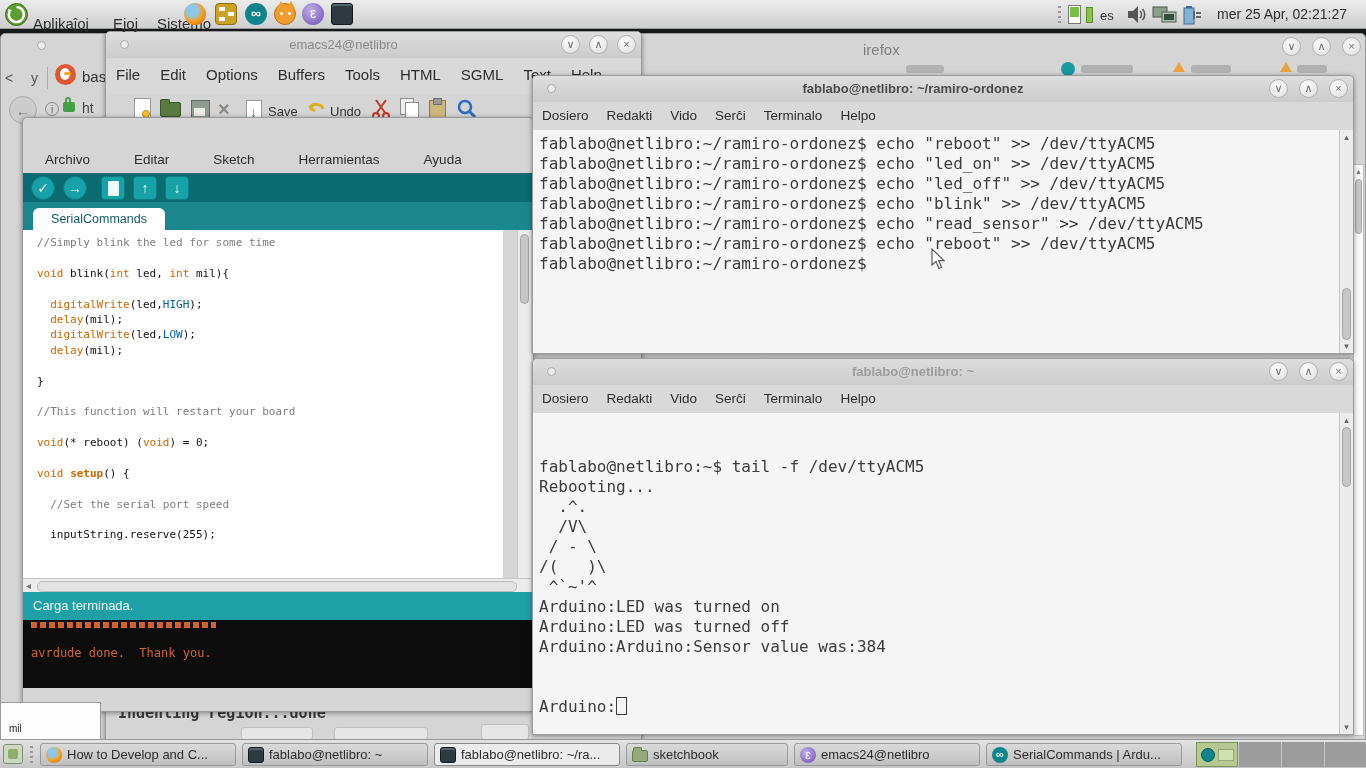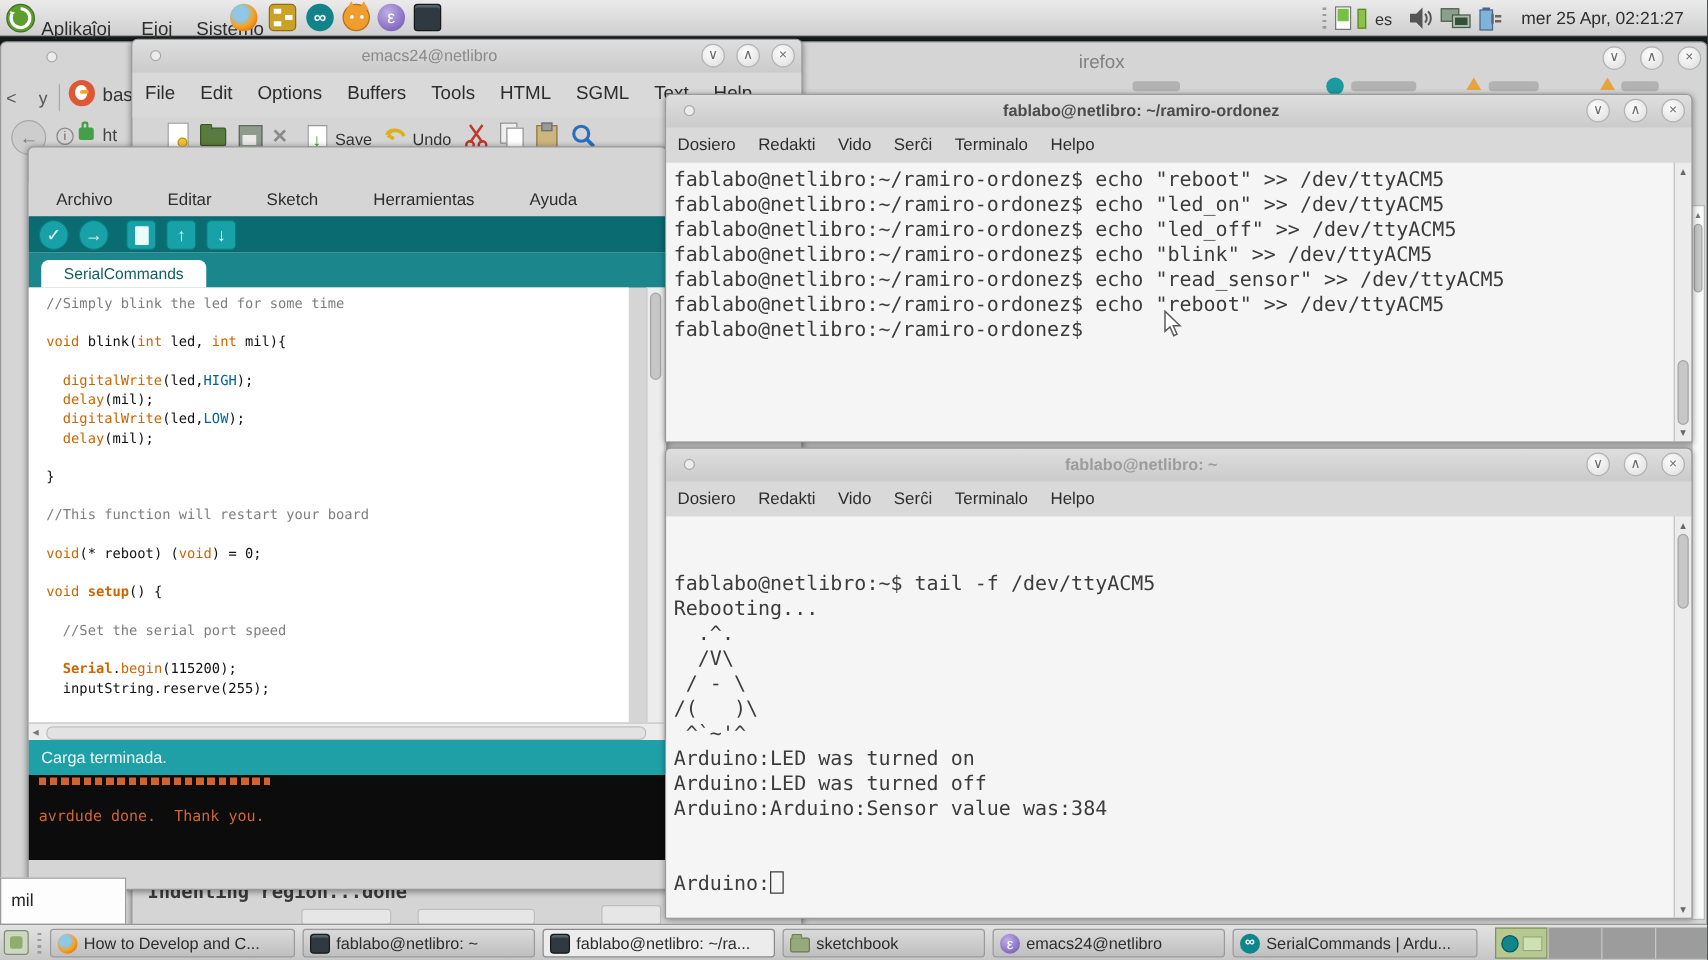--- a/index.html
+++ b/index.html
@@ -225,21 +225,20 @@
         <div class="code-line"><span class="tk-plain">}</span></div>
         <div class="code-line"></div>
         <div class="code-line"><span class="tk-comment">//This function will restart your board</span></div>
         <div class="code-line"></div>
         <div class="code-line"><span class="tk-kw">void</span><span class="tk-plain">(* reboot) (</span><span class="tk-kw">void</span><span class="tk-plain">) = 0;</span></div>
         <div class="code-line"></div>
         <div class="code-line"><span class="tk-kw">void</span><span class="tk-plain"> </span><span class="tk-fnb">setup</span><span class="tk-plain">() {</span></div>
         <div class="code-line"></div>
         <div class="code-line"><span class="tk-plain">  </span><span class="tk-comment">//Set the serial port speed</span></div>
         <div class="code-line"></div>
-        <div class="code-line"><span class="tk-plain">  </span><span class="tk-fnb">Serial</span><span class="tk-plain">.</span><span class="tk-fn">begin</span><span class="tk-plain">(115200);</span></div>
         <div class="code-line"><span class="tk-plain">  inputString.reserve(255);</span></div>
       </div>
     <div class="vscroll" style="left:494px;top:112px;width:14px;height:348px;">
       <div class="sb-thumb" style="top:4px;height:70px;"></div>
     </div>
     <div class="hscroll" style="top:460px;width:508px;height:14px;">
       <div class="abs" style="left:3px;top:1px;font-size:10px;color:#777;">◂</div>
       <div class="hthumb" style="left:14px;width:478px;"></div>
     </div>
     <div class="ard-status" style="top:474px;height:28px;">
@@ -282,21 +281,21 @@
       <div class="term-line"><span>Arduino:</span><span class="cursor-box"></span></div>
     </div>
     <div class="vscroll" style="left:806px;top:54px;width:14px;height:321px;">
       <div class="sb-arr" style="top:2px;">▴</div>
       <div class="sb-thumb" style="top:14px;height:60px;"></div>
       <div class="sb-arr" style="bottom:2px;">▾</div>
     </div>
   </div>
 
   <div class="abs" style="left:0;top:702px;width:101px;height:38px;background:#fdfdfd;border:1px solid #9a9a9a;z-index:6;box-sizing:border-box;">
-    <div class="abs" style="left:8px;top:9px;font-size:14px;color:#222;">mil</div>
+    <div class="abs" style="left:8px;top:20px;font-size:10px;color:#222;">mil</div>
   </div>
 
   <svg class="abs" style="left:931px;top:248px;z-index:30;" width="16" height="23" viewBox="0 0 16 23">
     <path d="M1,1 L1,17 L5,13.5 L8,20.5 L10.6,19.3 L7.6,12.6 L13,12.6 Z" fill="#ffffff" stroke="#5a5a5a" stroke-width="1.2"></path>
   </svg>
 
   <div id="panel">
     <svg class="abs" style="left:4px;top:2px;" width="25" height="25" viewBox="0 0 25 25">
       <circle cx="12.5" cy="12.5" r="11" fill="#5b9e2f" stroke="#3e7020"></circle>
       <path d="M12.5 5 a7.5 7.5 0 1 1 -7 4.5" stroke="#fff" stroke-width="2.6" fill="none"></path>

